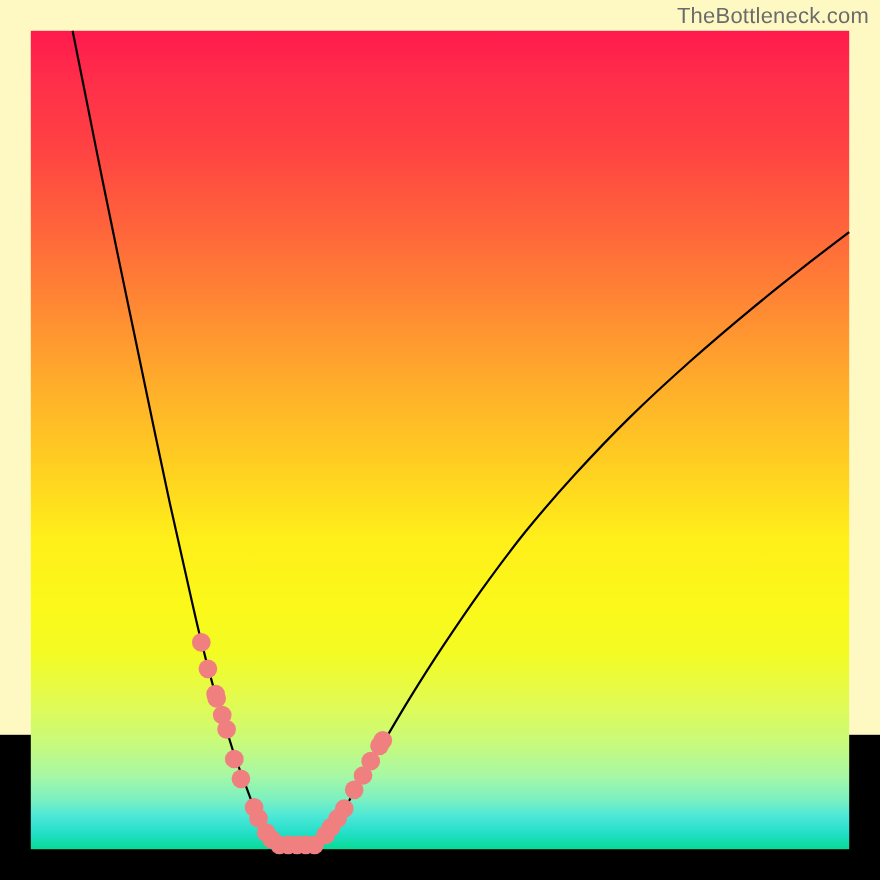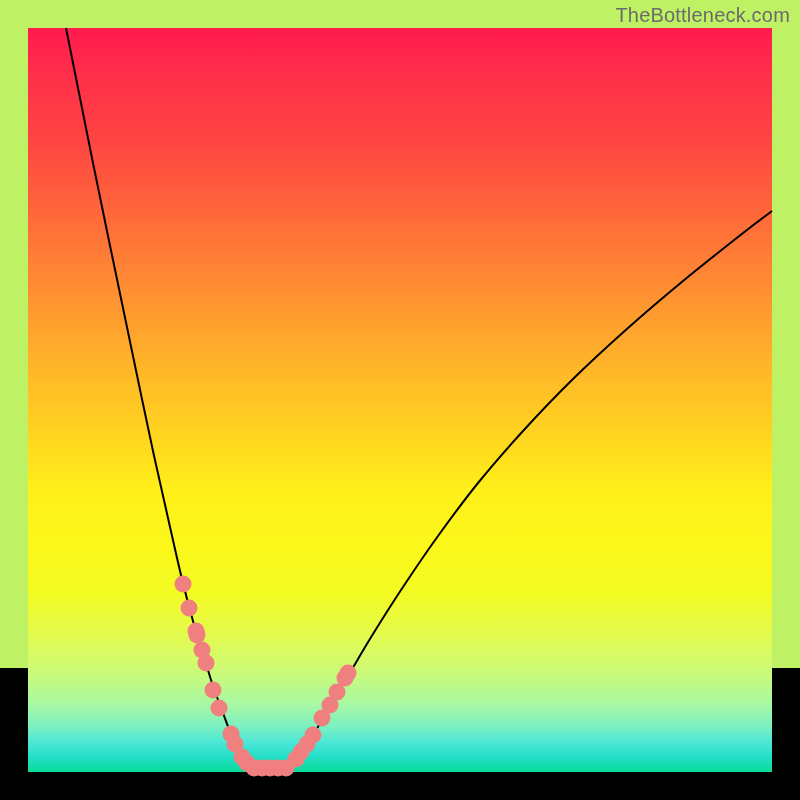--- a/index.html
+++ b/index.html
@@ -10,21 +10,21 @@
     background: #000;
     font-family: Arial, Helvetica, sans-serif;
     position: relative;
   }
   .frame {
     position: absolute;
     top: 0;
     left: 0;
     width: 800px;
     height: 668px;
-    background: #bef264;
+    background: #fef9c3;
   }
   .plot {
     position: absolute;
     left: 28px;
     top: 28px;
     width: 744px;
     height: 744px;
     background: linear-gradient(
       to bottom,
       #ff1a4d 0%,

